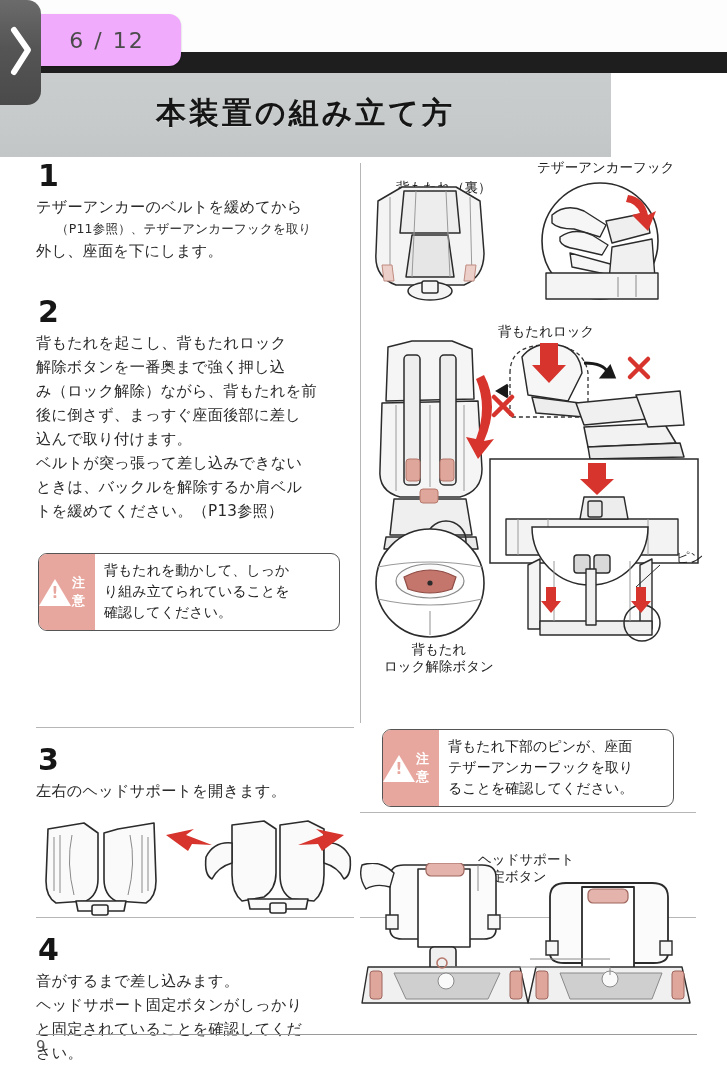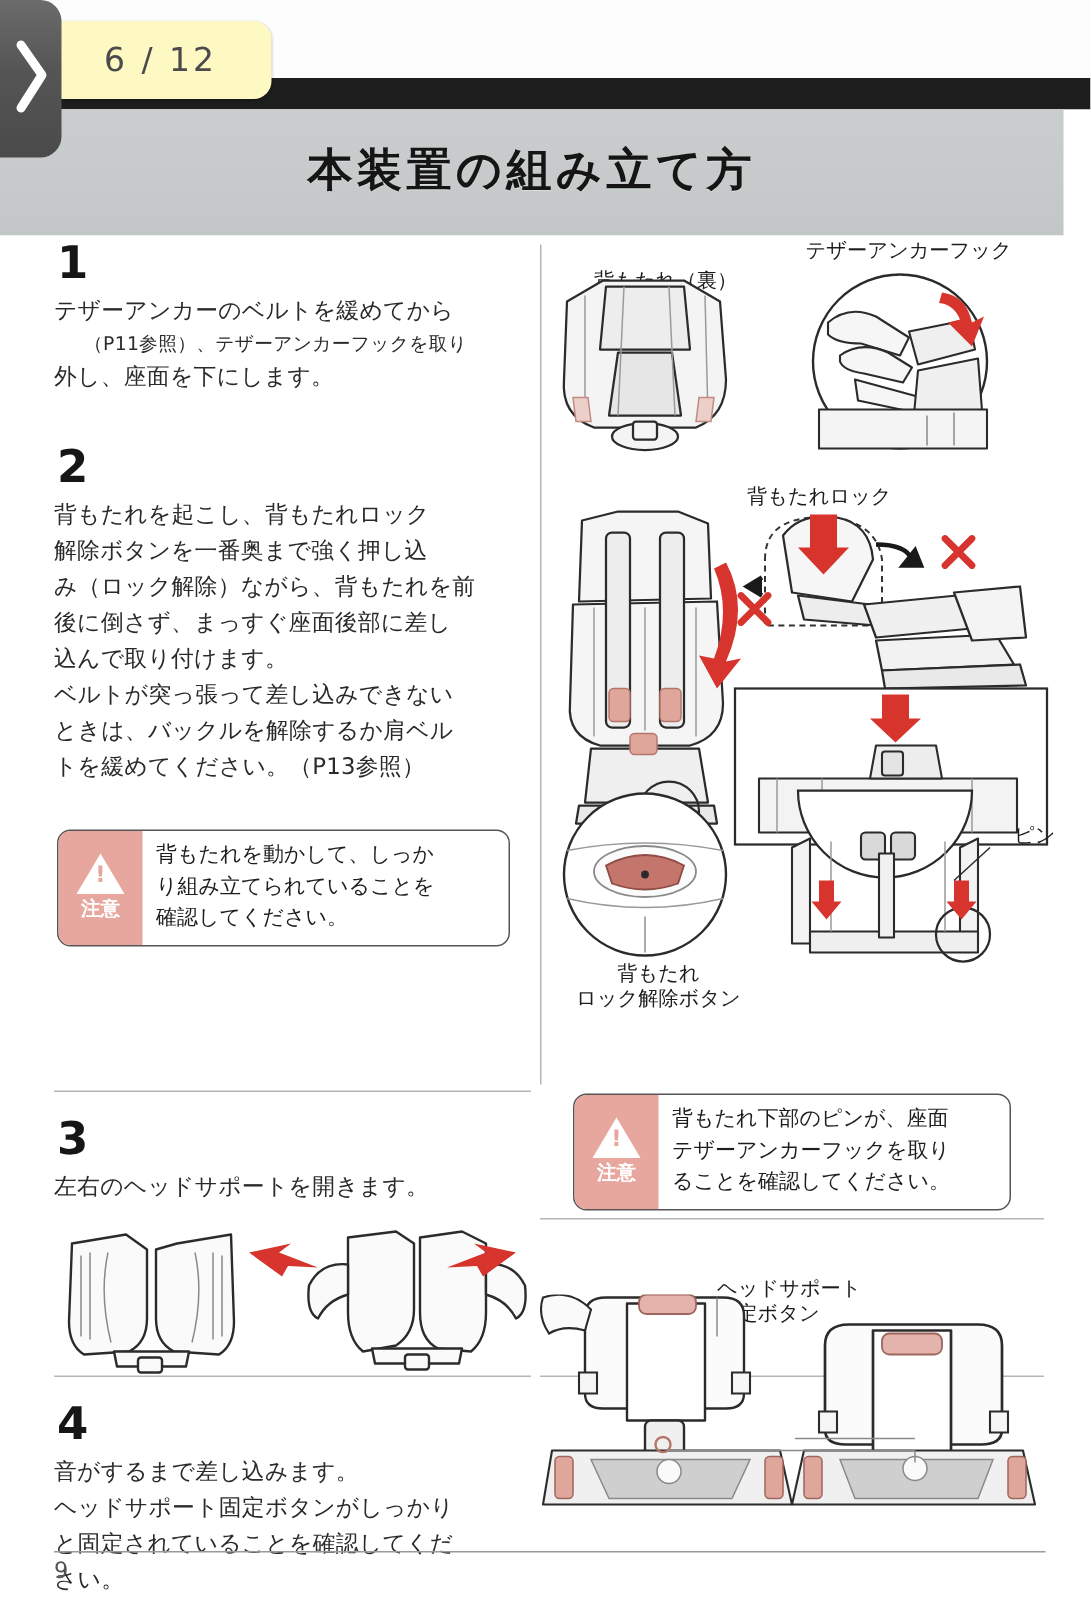--- a/index.html
+++ b/index.html
@@ -8,59 +8,59 @@
     background:#ffffff;
     font-family:"DejaVu Sans","Liberation Sans",sans-serif;
     -webkit-font-smoothing:antialiased;
   }
   
   #viewer{position:absolute;inset:0;background:#ffffff;}
   .top-white{position:absolute;left:0;top:0;width:727px;height:52px;background:#fdfdfd;
              border-bottom:1px solid #d6d6d6;}
   .top-black{position:absolute;left:0;top:52px;width:727px;height:21px;background:#1e1e1e;}
   .page-sheet{position:absolute;left:0;top:73px;width:727px;height:1007px;background:#ffffff;}
-  .title-band{position:absolute;left:0;top:0;width:709px;height:84px;
+  .title-band{position:absolute;left:0;top:0;width:611px;height:84px;
               background:linear-gradient(180deg,#c9cdcd 0%,#c6caca 60%,#c2c6c6 100%);}
   .title-band .title{
     position:absolute;left:0;right:0;top:20px;text-align:center;
     font-size:30px;font-weight:700;color:#151515;letter-spacing:3px;
     text-shadow:0 1px 0 rgba(255,255,255,.35);
   }
   
   .nav-tab{
     position:absolute;left:0;top:0;width:41px;height:105px;
     background:linear-gradient(180deg,#6b6b6b 0%,#555 45%,#4a4a4a 100%);
     border-radius:0 14px 14px 0;z-index:40;
   }
   .nav-tab svg{position:absolute;left:9px;top:22px;}
   
   .page-pill{
     position:absolute;left:33px;top:14px;width:148px;height:52px;
-    background:#fef9c3;border-radius:0 12px 12px 0;z-index:35;
+    background:#f0abfc;border-radius:0 12px 12px 0;z-index:35;
     box-shadow:0 1px 2px rgba(0,0,0,.25);
   }
   .page-pill span{
     position:absolute;inset:0;display:flex;align-items:center;justify-content:center;
     font-size:22px;color:#4b4b4b;letter-spacing:2px;
   }
   
   .doc{position:absolute;left:0;top:84px;width:727px;height:923px;background:#fff;}
   .col-left{position:absolute;left:36px;top:0;width:318px;}
   .col-right{position:absolute;left:360px;top:0;width:360px;}
   .stepnum{font-size:30px;font-weight:700;color:#161616;line-height:1;margin:0 0 4px 2px;}
   .steptext{font-size:15.2px;line-height:1.58;color:#2a2a2a;letter-spacing:.2px;}
   .steptext .ref{font-size:12.5px;margin-left:20px;}
   
   .caution{
     display:flex;border:1.6px solid #555;border-radius:9px;overflow:hidden;
     background:#fff;
   }
   .caution .mark{
     width:56px;flex:0 0 56px;background:#e8a79e;
-    display:flex;flex-direction:column;align-items:center;justify-content:center;gap:1px;
+    display:flex;flex-direction:row;align-items:center;justify-content:center;gap:1px;
     padding:5px 0;
   }
   .caution .mark .tri{position:relative;width:0;height:0;
     border-left:16px solid transparent;border-right:16px solid transparent;
     border-bottom:27px solid #ffffff;}
   .caution .mark .tri:after{
     content:"!";position:absolute;left:-4px;top:7px;width:8px;text-align:center;
     color:#e8a79e;font-size:15px;font-weight:700;line-height:1;}
   .caution .mark .lbl{font-size:13px;font-weight:700;color:#ffffff;letter-spacing:0;}
   .caution .body{flex:1;padding:6px 8px 7px 9px;font-size:14px;line-height:1.5;color:#1d1d1d;}

